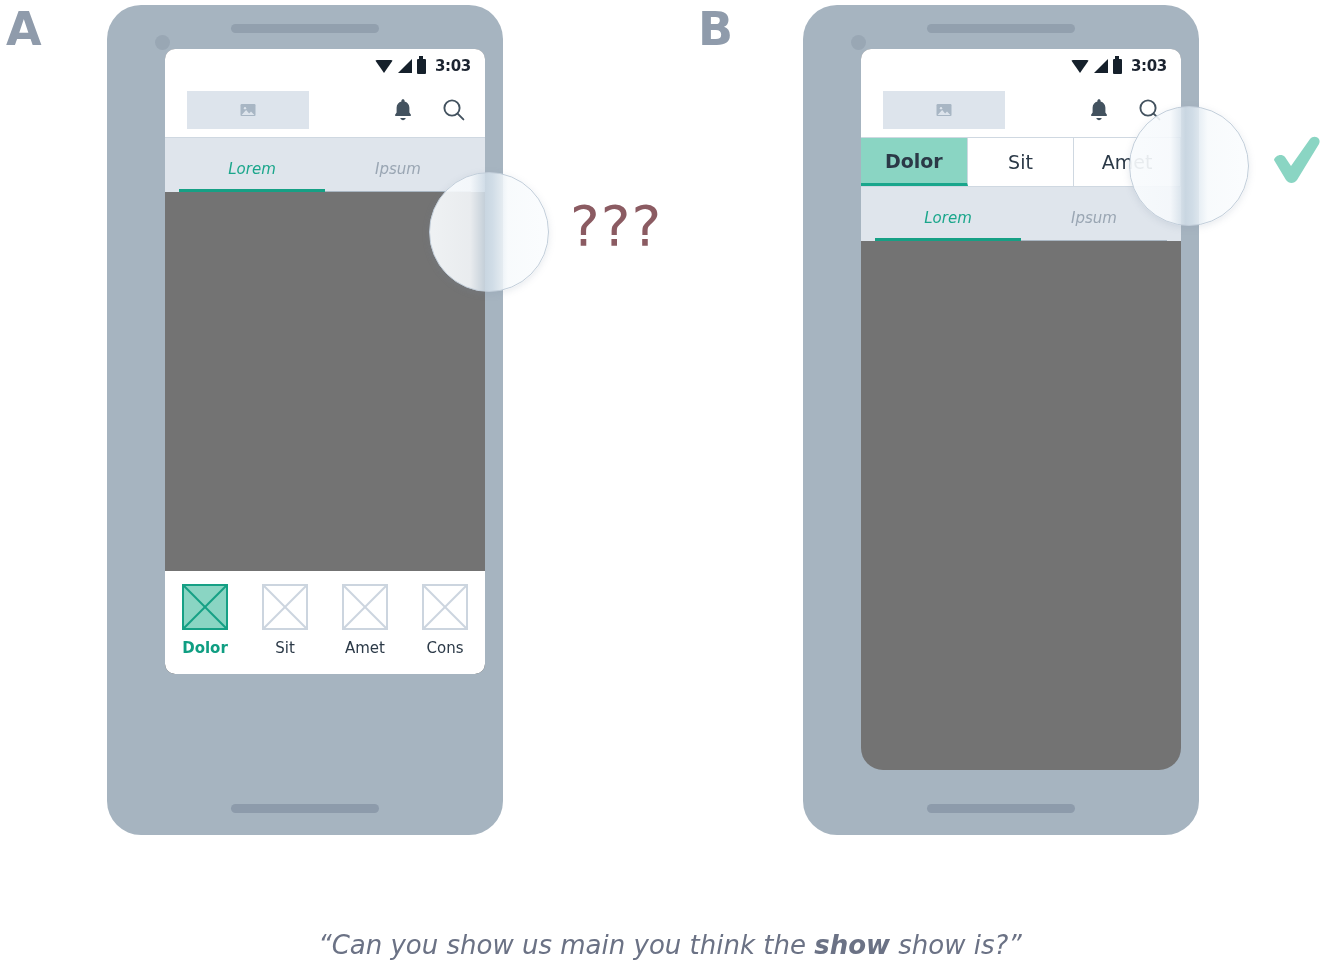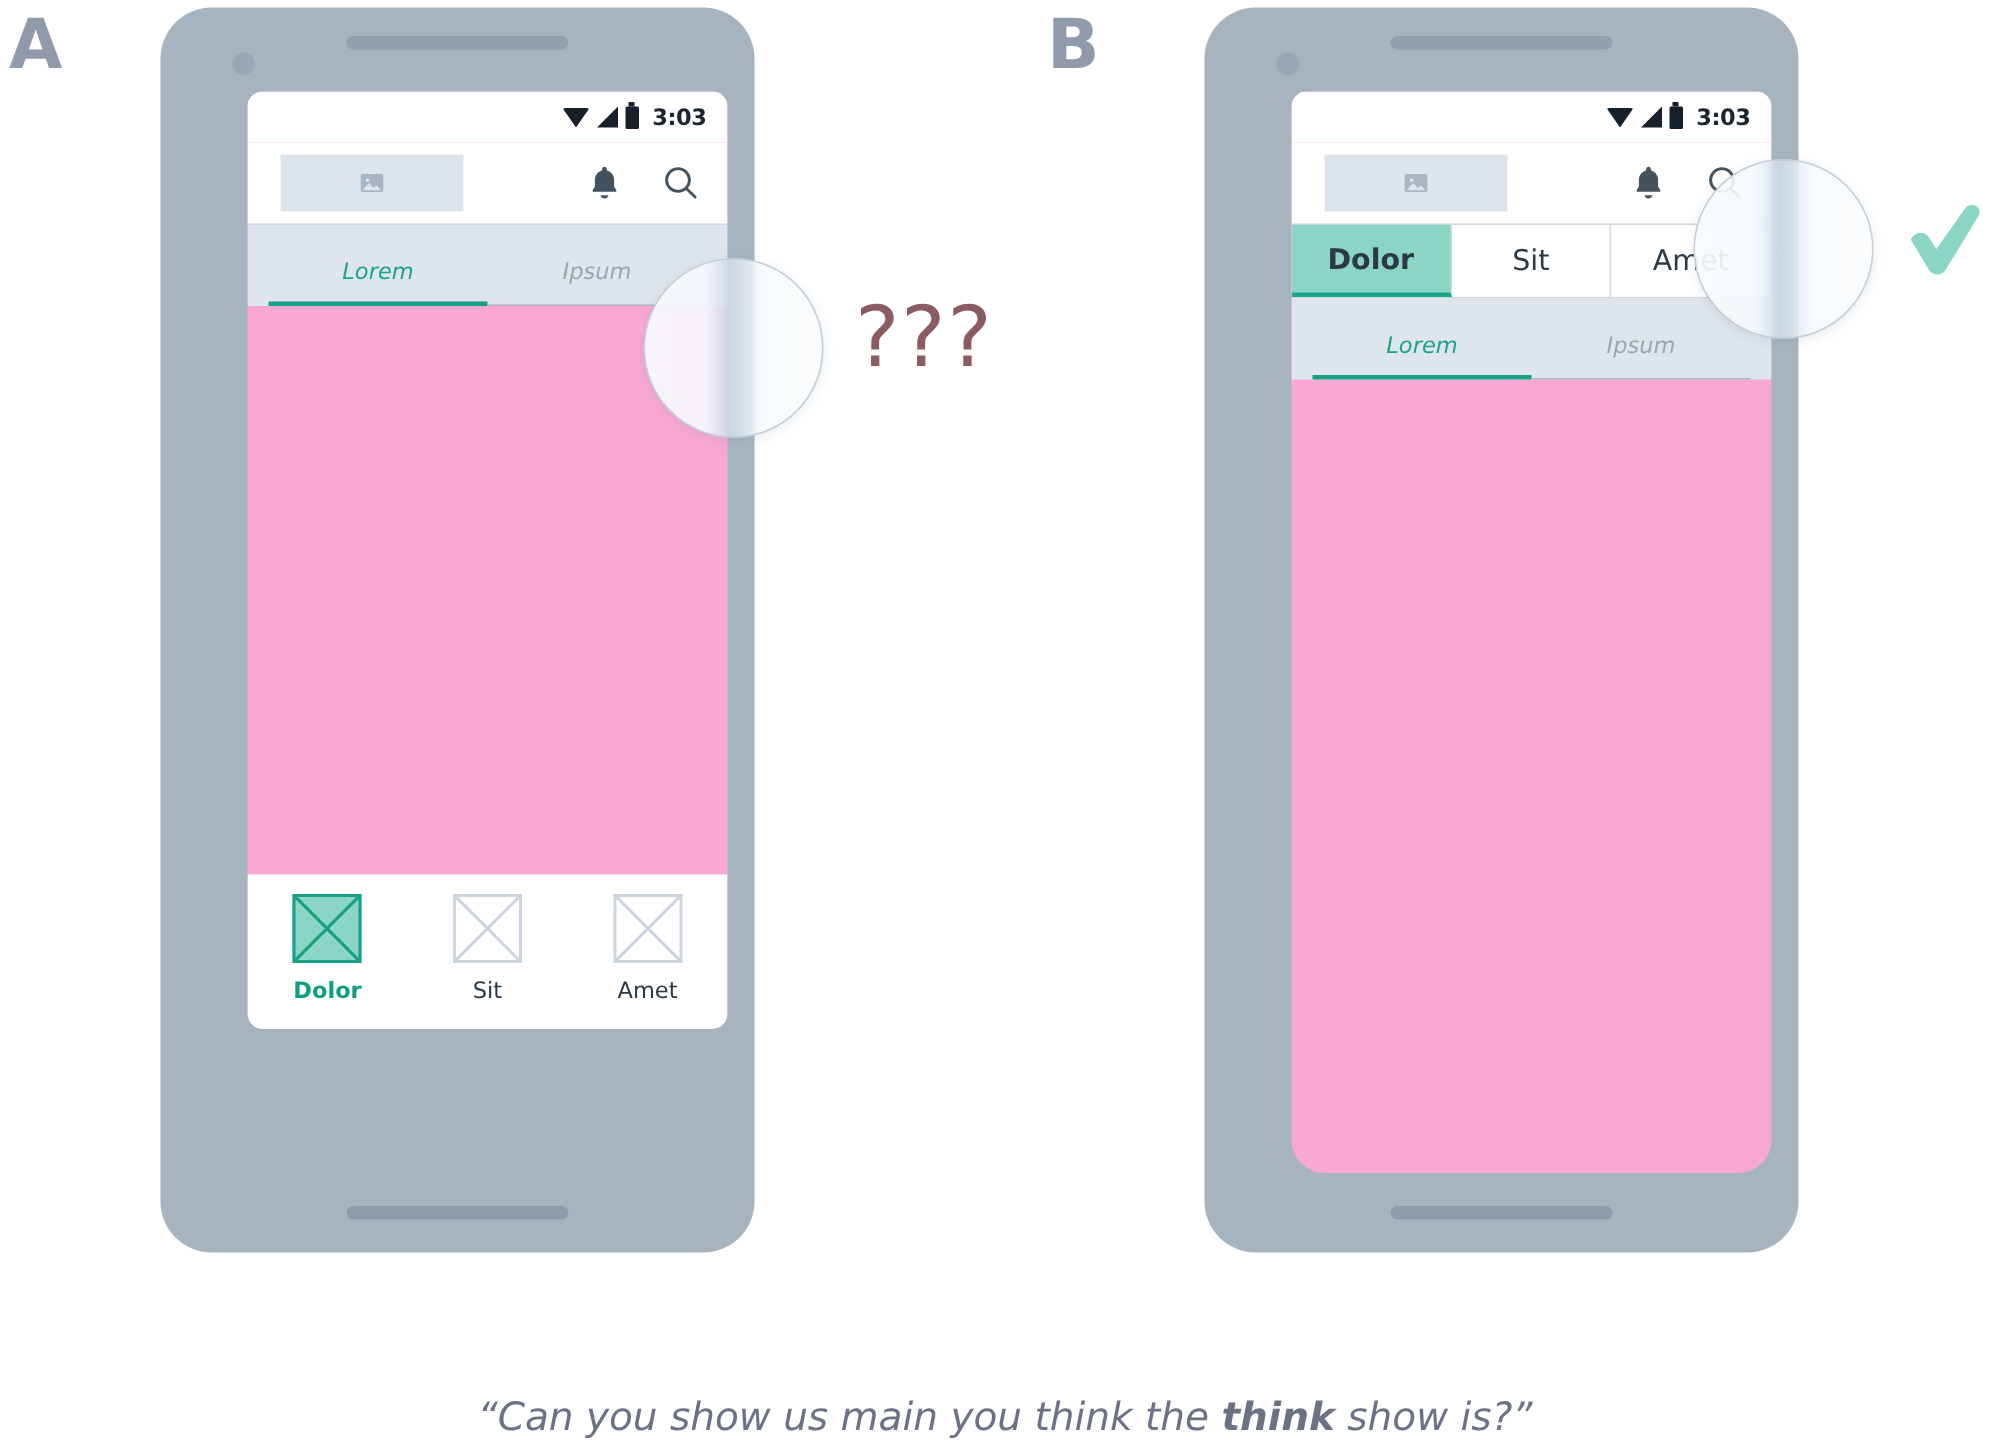--- a/index.html
+++ b/index.html
@@ -65,22 +65,22 @@
     transform: translateX(-50%);
     bottom: 22px;
     width: 148px;
   }
 
   
   .screen {
     position: absolute;
     left: 18px;
     right: 18px;
-    top: 56px;
-    background: #f9a8d4;
+    top: 44px;
+    background: #737373;
     overflow: hidden;
     border-radius: 10px 10px 10px 10px;
     margin-left: 40px;
   }
   #screen-a { height: 625px; border-radius: 10px; }
   #screen-b { height: 721px; border-radius: 10px 10px 22px 22px; }
 
   
   .statusbar {
     height: 34px;
@@ -360,20 +360,24 @@
         <div class="navlabel">Dolor</div>
       </div>
       <div class="navitem">
         <div class="navbox"></div>
         <div class="navlabel">Sit</div>
       </div>
       <div class="navitem">
         <div class="navbox"></div>
         <div class="navlabel">Amet</div>
       </div>
+      <div class="navitem">
+        <div class="navbox"></div>
+        <div class="navlabel">Cons</div>
+      </div>
     </div>
 
   </div>
 </div>
 
 <div class="phone" id="phone-b">
   <div class="phone-speaker"></div>
   <div class="phone-camera"></div>
   <div class="phone-home"></div>
 
@@ -430,14 +434,14 @@
 <div class="touch" id="touch-a"></div>
 <div class="touch" id="touch-b"></div>
 
 <div id="annot-question">???</div>
 
 <svg id="annot-check" width="58" height="56" viewBox="0 0 58 56">
   <path d="M6 27 C7 23, 13 20, 17 24 L23 33 L42 6 C46 1, 54 5, 51 11 L29 47 C26 51, 21 51, 18 47 Z" fill="#8ad5c3"></path>
 </svg>
 
 <div id="caption">
-  <span>“Can you show us main you think the </span><b>think</b><span> show is?”</span>
+  <span>“Can you show us main you think the </span><b>show</b><span> show is?”</span>
 </div>
 
 </body></html>

